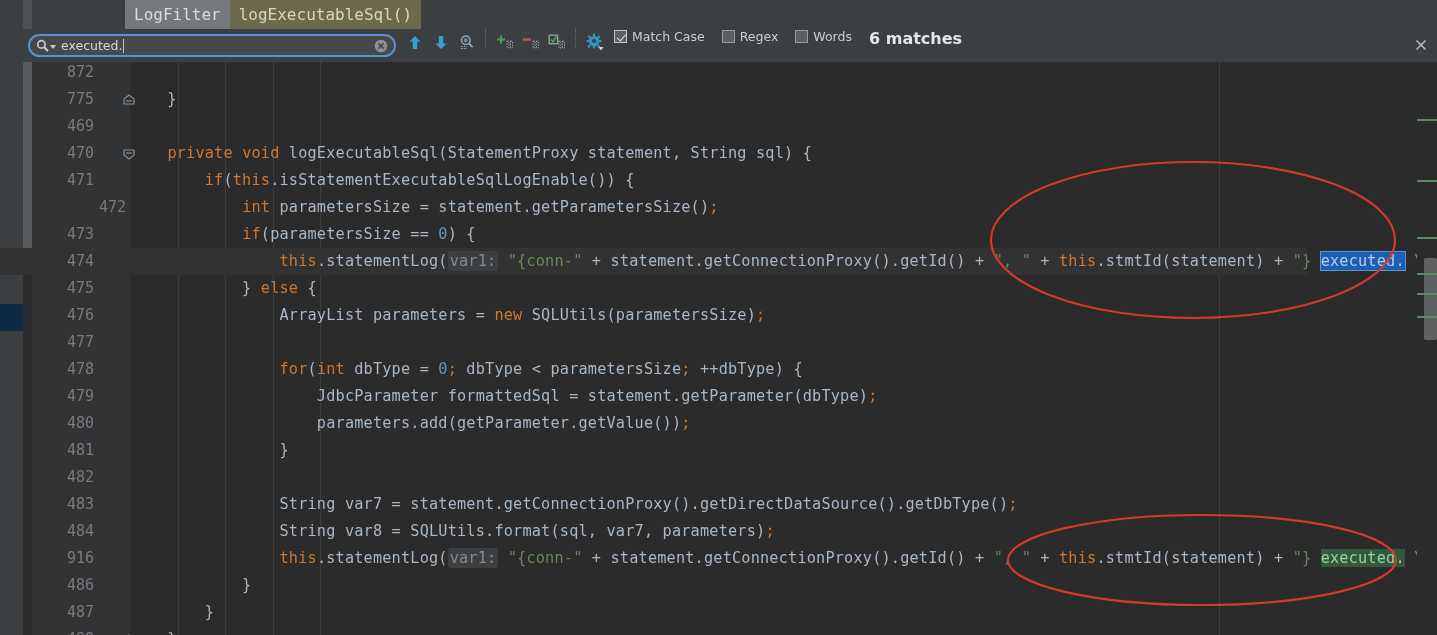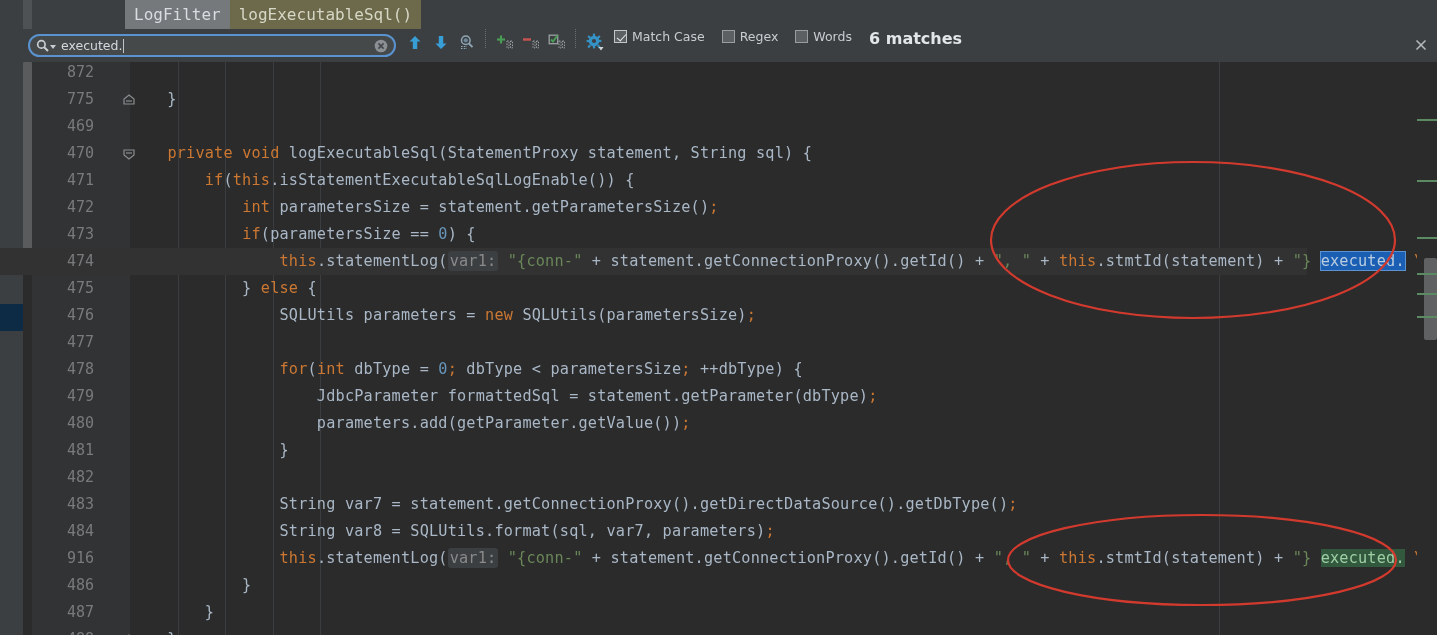--- a/index.html
+++ b/index.html
@@ -417,34 +417,34 @@
           <svg width="14" height="14" viewBox="0 0 14 14">
             <polygon points="2,3 12,3 12,8 7,12 2,8" fill="none" stroke="#8a8d8f" stroke-width="1.2"></polygon>
             <line x1="4" y1="6" x2="10" y2="6" stroke="#8a8d8f" stroke-width="1.2"></line>
           </svg>
         </div>
         <div class="code-text" style="top: 78px;"><span class="punc">    </span><span class="kw">private</span><span class="punc"> </span><span class="kw">void</span><span class="id"> logExecutableSql(StatementProxy statement, String sql) {</span></div>
         <div class="line" style="top: 105px;"></div>
         <div class="lineno" style="top: 105px;">471</div>
         <div class="code-text" style="top: 105px;"><span class="punc">        </span><span class="kw">if</span><span class="id">(</span><span class="kw">this</span><span class="id">.isStatementExecutableSqlLogEnable()) {</span></div>
         <div class="line" style="top: 132px;"></div>
-        <div class="lineno" style="top: 132px;">472</div>
+        <div class="lineno" style="top: 132px; padding-left: 32px;">472</div>
         <div class="code-text" style="top: 132px;"><span class="punc">            </span><span class="kw">int</span><span class="id"> parametersSize = statement.getParametersSize()</span><span class="semi">;</span></div>
         <div class="line" style="top: 159px;"></div>
         <div class="lineno" style="top: 159px; text-align: right;">473</div>
         <div class="code-text" style="top: 159px;"><span class="punc">            </span><span class="kw">if</span><span class="id">(parametersSize == </span><span class="num">0</span><span class="id">) {</span></div>
         <div class="line current" style="top: 186px;"></div>
         <div class="lineno" style="top: 186px;">474</div>
         <div class="code-text" style="top: 186px;"><span class="punc">                </span><span class="kw">this</span><span class="id">.statementLog(</span><span class="hint">var1:</span><span class="id"> </span><span class="str">"{conn-"</span><span class="id"> + statement.getConnectionProxy().getId() + </span><span class="str">", "</span><span class="id"> + </span><span class="kw">this</span><span class="id">.stmtId(statement) + </span><span class="str">"} </span><span class="match-current">executed.</span><span class="str"> </span><span class="esc">\n</span><span class="str">"</span></div>
         <div class="line" style="top: 213px;"></div>
         <div class="lineno" style="top: 213px;">475</div>
         <div class="code-text" style="top: 213px;"><span class="id">            } </span><span class="kw">else</span><span class="id"> {</span></div>
         <div class="line" style="top: 240px;"></div>
         <div class="lineno" style="top: 240px;">476</div>
-        <div class="code-text" style="top: 240px;"><span class="id">                SQLUtils parameters = </span><span class="kw">new</span><span class="id"> SQLUtils(parametersSize)</span><span class="semi">;</span></div>
+        <div class="code-text" style="top: 240px;"><span class="id">                ArrayList parameters = </span><span class="kw">new</span><span class="id"> SQLUtils(parametersSize)</span><span class="semi">;</span></div>
         <div class="line" style="top: 267px;"></div>
         <div class="lineno" style="top: 267px;">477</div>
         <div class="code-text" style="top: 267px;"></div>
         <div class="line" style="top: 294px;"></div>
         <div class="lineno" style="top: 294px;">478</div>
         <div class="code-text" style="top: 294px;"><span class="punc">                </span><span class="kw">for</span><span class="id">(</span><span class="kw">int</span><span class="id"> dbType = </span><span class="num">0</span><span class="semi">;</span><span class="id"> dbType &lt; parametersSize</span><span class="semi">;</span><span class="id"> ++dbType) {</span></div>
         <div class="line" style="top: 321px;"></div>
         <div class="lineno" style="top: 321px;">479</div>
         <div class="code-text" style="top: 321px;"><span class="id">                    JdbcParameter formattedSql = statement.getParameter(dbType)</span><span class="semi">;</span></div>
         <div class="line" style="top: 348px;"></div>

